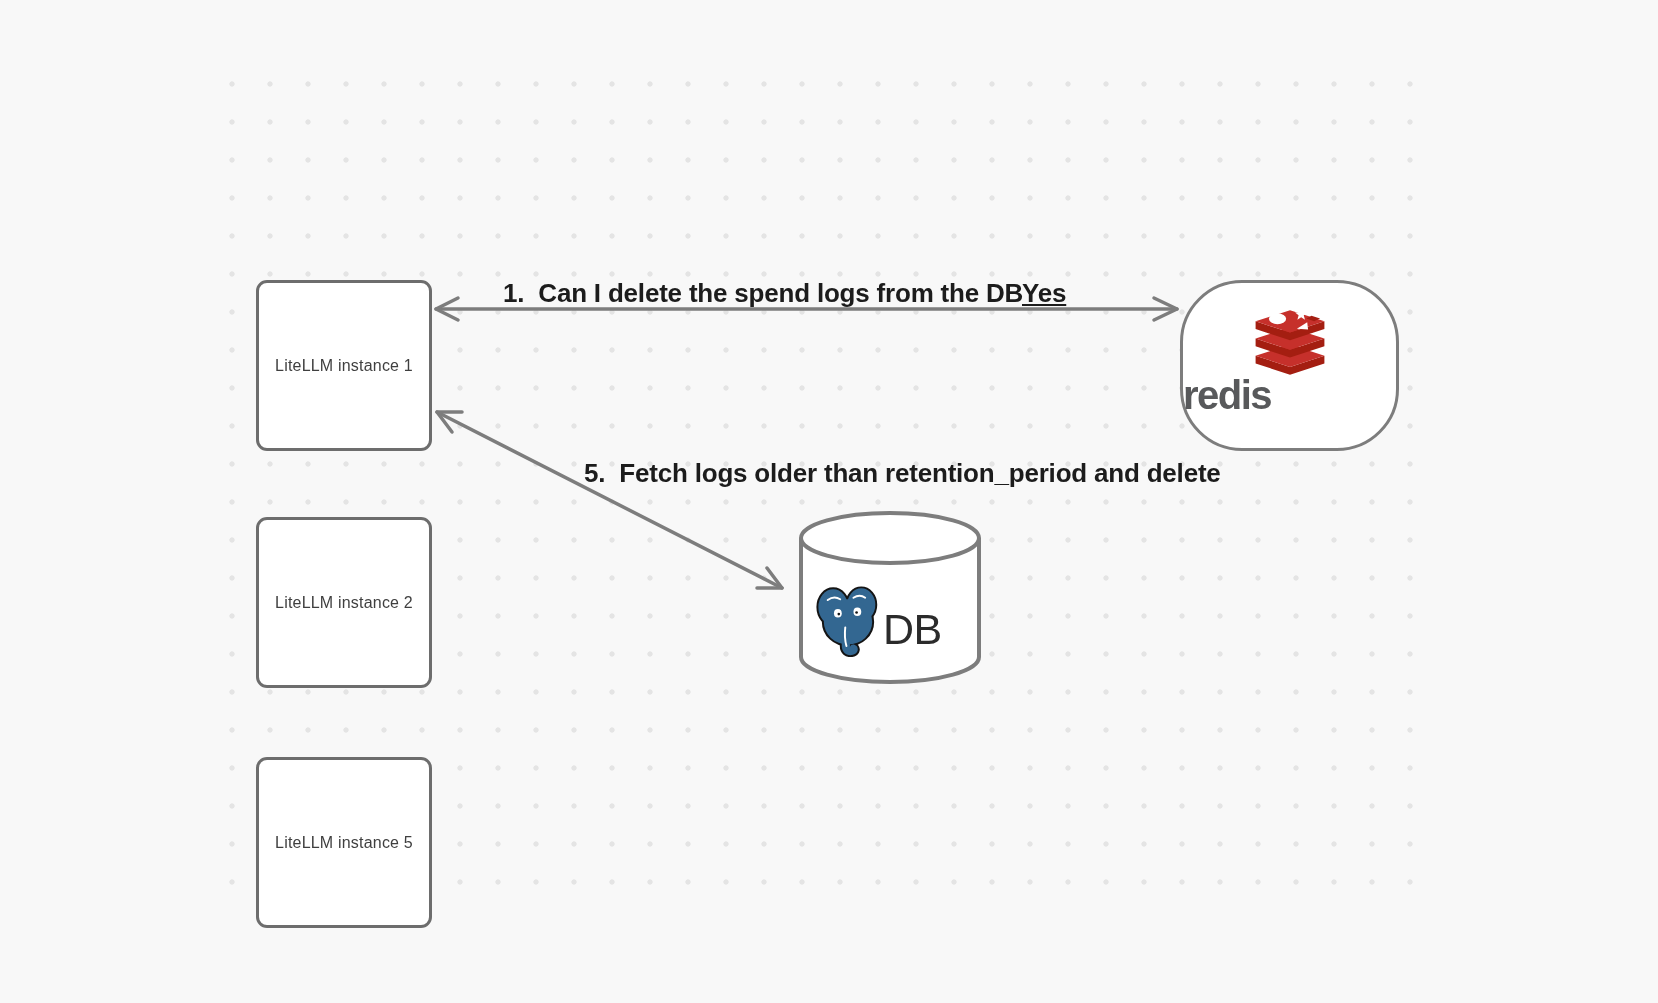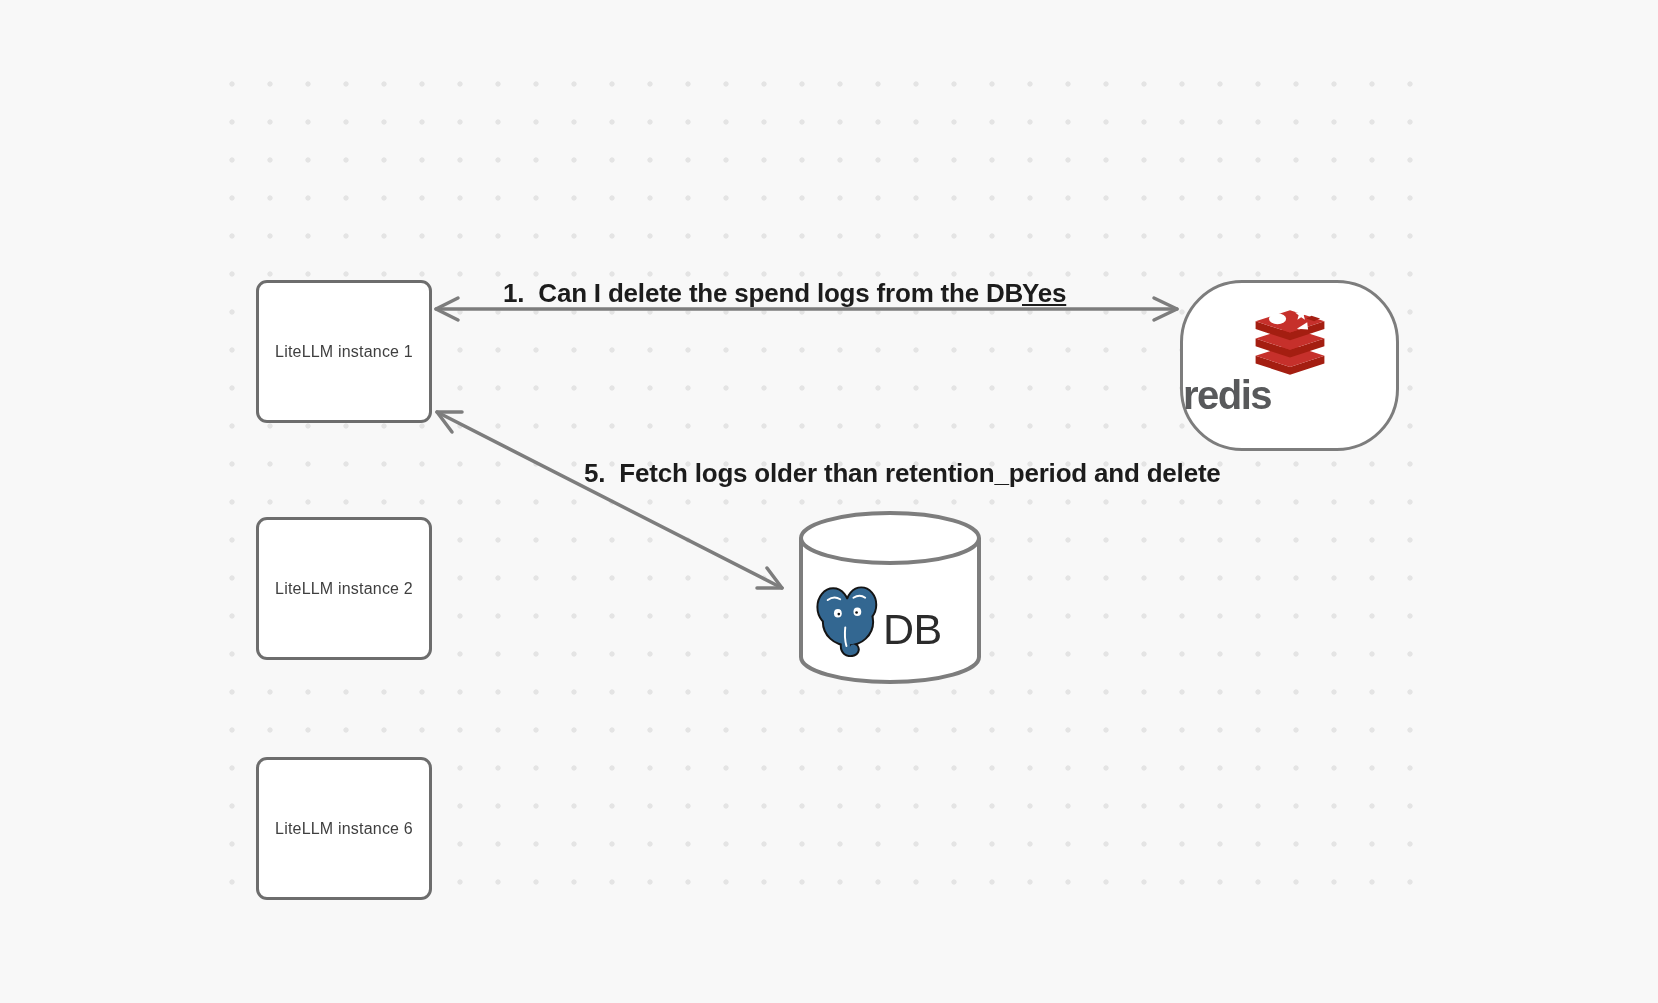--- a/index.html
+++ b/index.html
@@ -8,21 +8,21 @@
     font-family:"Liberation Sans",sans-serif;
     background:var(--background,#f8f8f8);
   }
   .canvas{position:relative;width:1658px;height:1003px;background:var(--background,#f8f8f8);}
   .dots{
     position:absolute;left:213px;top:65px;width:1217px;height:837px;
     background-image:radial-gradient(circle at 19px 19px,var(--dot,#e4e4e4) 2.3px,rgba(228,228,228,0) 3px);
     background-size:38px 38px;
   }
   .inst{
-    position:absolute;left:256px;width:176px;height:143px;box-sizing:border-box;
+    position:absolute;left:256px;width:176px;height:171px;box-sizing:border-box;
     background:var(--node-fill,#fff);
     border:3.5px solid var(--node-border,#6d6d6d);
     border-radius:11px;
     display:flex;align-items:center;justify-content:center;
   }
   .inst span{font-size:16px;color:var(--node-label-text,#3f3f3f);letter-spacing:.2px;}
   .inst1{top:280px}.inst2{top:517px}.inst3{top:757px}
   .arrows{position:absolute;left:0;top:0;pointer-events:none;}
   .arrows g{pointer-events:stroke;}
   .arrows line,.arrows polyline{
@@ -64,21 +64,21 @@
 
   <div class="dots"></div>
 
   <div class="inst inst1">
     <span>LiteLLM instance 1</span>
   </div>
   <div class="inst inst2">
     <span>LiteLLM instance 2</span>
   </div>
   <div class="inst inst3">
-    <span>LiteLLM instance 6</span>
+    <span>LiteLLM instance 5</span>
   </div>
 
   <svg class="arrows" width="1658" height="1003" viewBox="0 0 1658 1003">
     <g>
       <line x1="436" y1="309" x2="1177" y2="309"></line>
       <polyline points="458,298 436,309 458,320"></polyline>
       <polyline points="1154,298 1177,309 1154,320"></polyline>
     </g>
     <g>
       <line x1="437" y1="412" x2="782" y2="588"></line>

